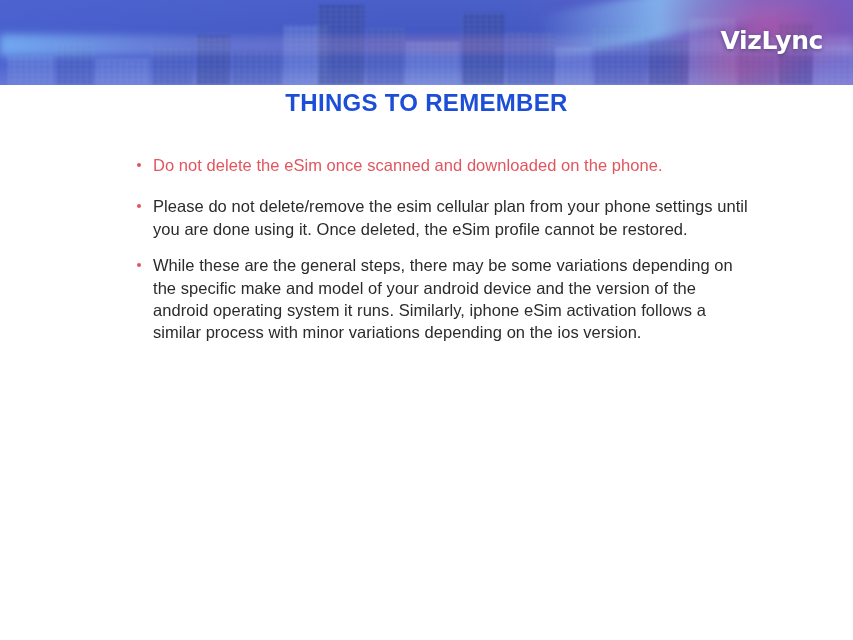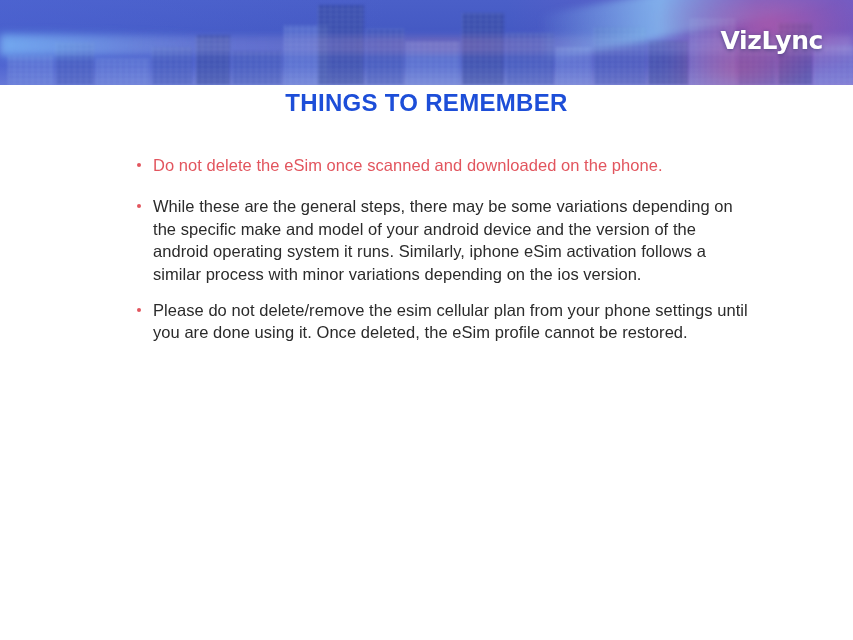--- a/index.html
+++ b/index.html
@@ -196,17 +196,17 @@
       <div class="glow-pink2"></div>
     </div>
 
     <div class="logo">VizLync</div>
   </div>
 
   <h1 class="title">THINGS TO REMEMBER</h1>
 
   <ul class="bullets">
     <li class="bullet red gap">Do not delete the eSim once scanned and downloaded on the phone.</li>
+    <li class="bullet">Please do not delete/remove the esim cellular plan from your phone settings until you are done using it. Once deleted, the eSim profile cannot be restored.</li>
     <li class="bullet">While these are the general steps, there may be some variations depending on the specific make and model of your android device and the version of the android operating system it runs. Similarly, iphone eSim activation follows a similar process with minor variations depending on the ios version.</li>
-    <li class="bullet">Please do not delete/remove the esim cellular plan from your phone settings until you are done using it. Once deleted, the eSim profile cannot be restored.</li>
   </ul>
 
 </div>
 
 </body></html>

